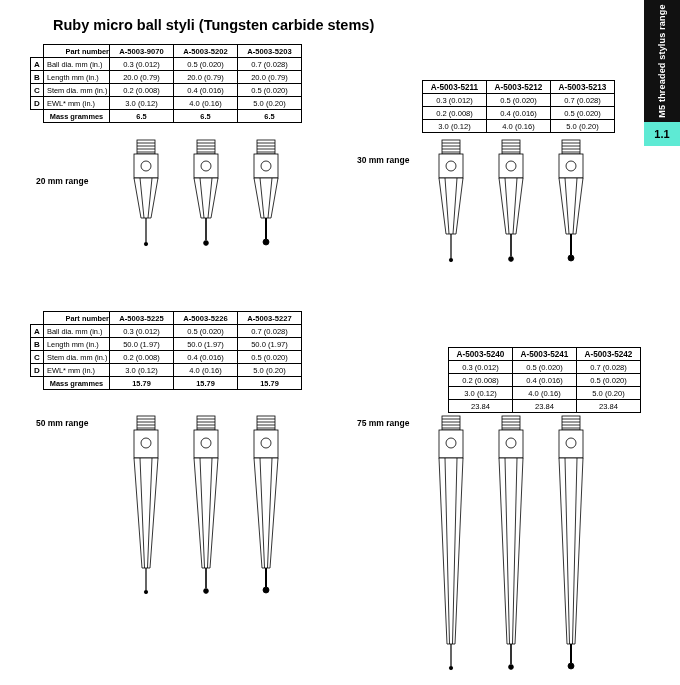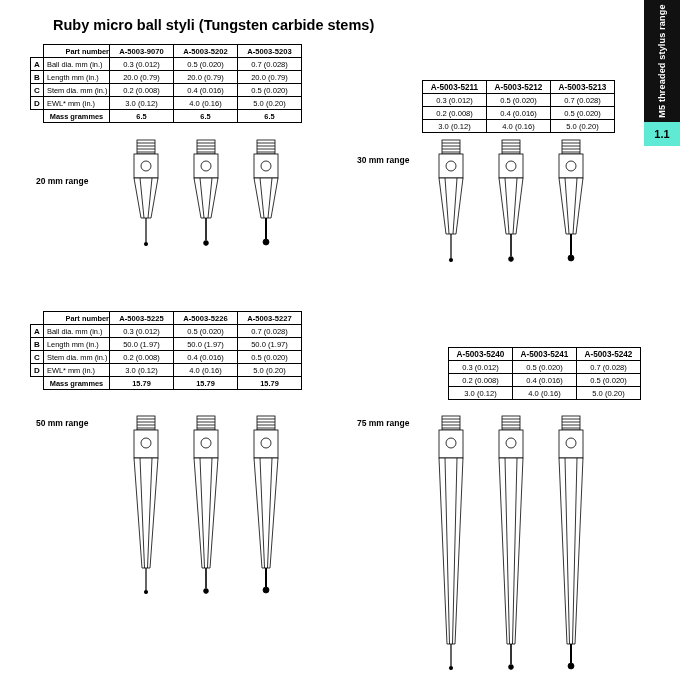--- a/index.html
+++ b/index.html
@@ -444,20 +444,25 @@
         <tr>
           <td class="val">0.2 (0.008)</td>
           <td class="val">0.4 (0.016)</td>
           <td class="val">0.5 (0.020)</td>
         </tr>
         <tr>
           <td class="val">3.0 (0.12)</td>
           <td class="val">4.0 (0.16)</td>
           <td class="val">5.0 (0.20)</td>
         </tr>
+        <tr>
+          <td class="val">23.84</td>
+          <td class="val">23.84</td>
+          <td class="val">23.84</td>
+        </tr>
       </tbody>
     </table>
   </div>
 
   <div class="range-label" style="left:357px; top:418px;">75 mm range</div>
 
   <div class="stylus-wrap" style="left:425px; top:412px;">
     <svg width="185" height="265" viewBox="0 0 185 265">
       <g stroke="#000" fill="none" stroke-width="0.8">
         <g transform="translate(8,0)">

